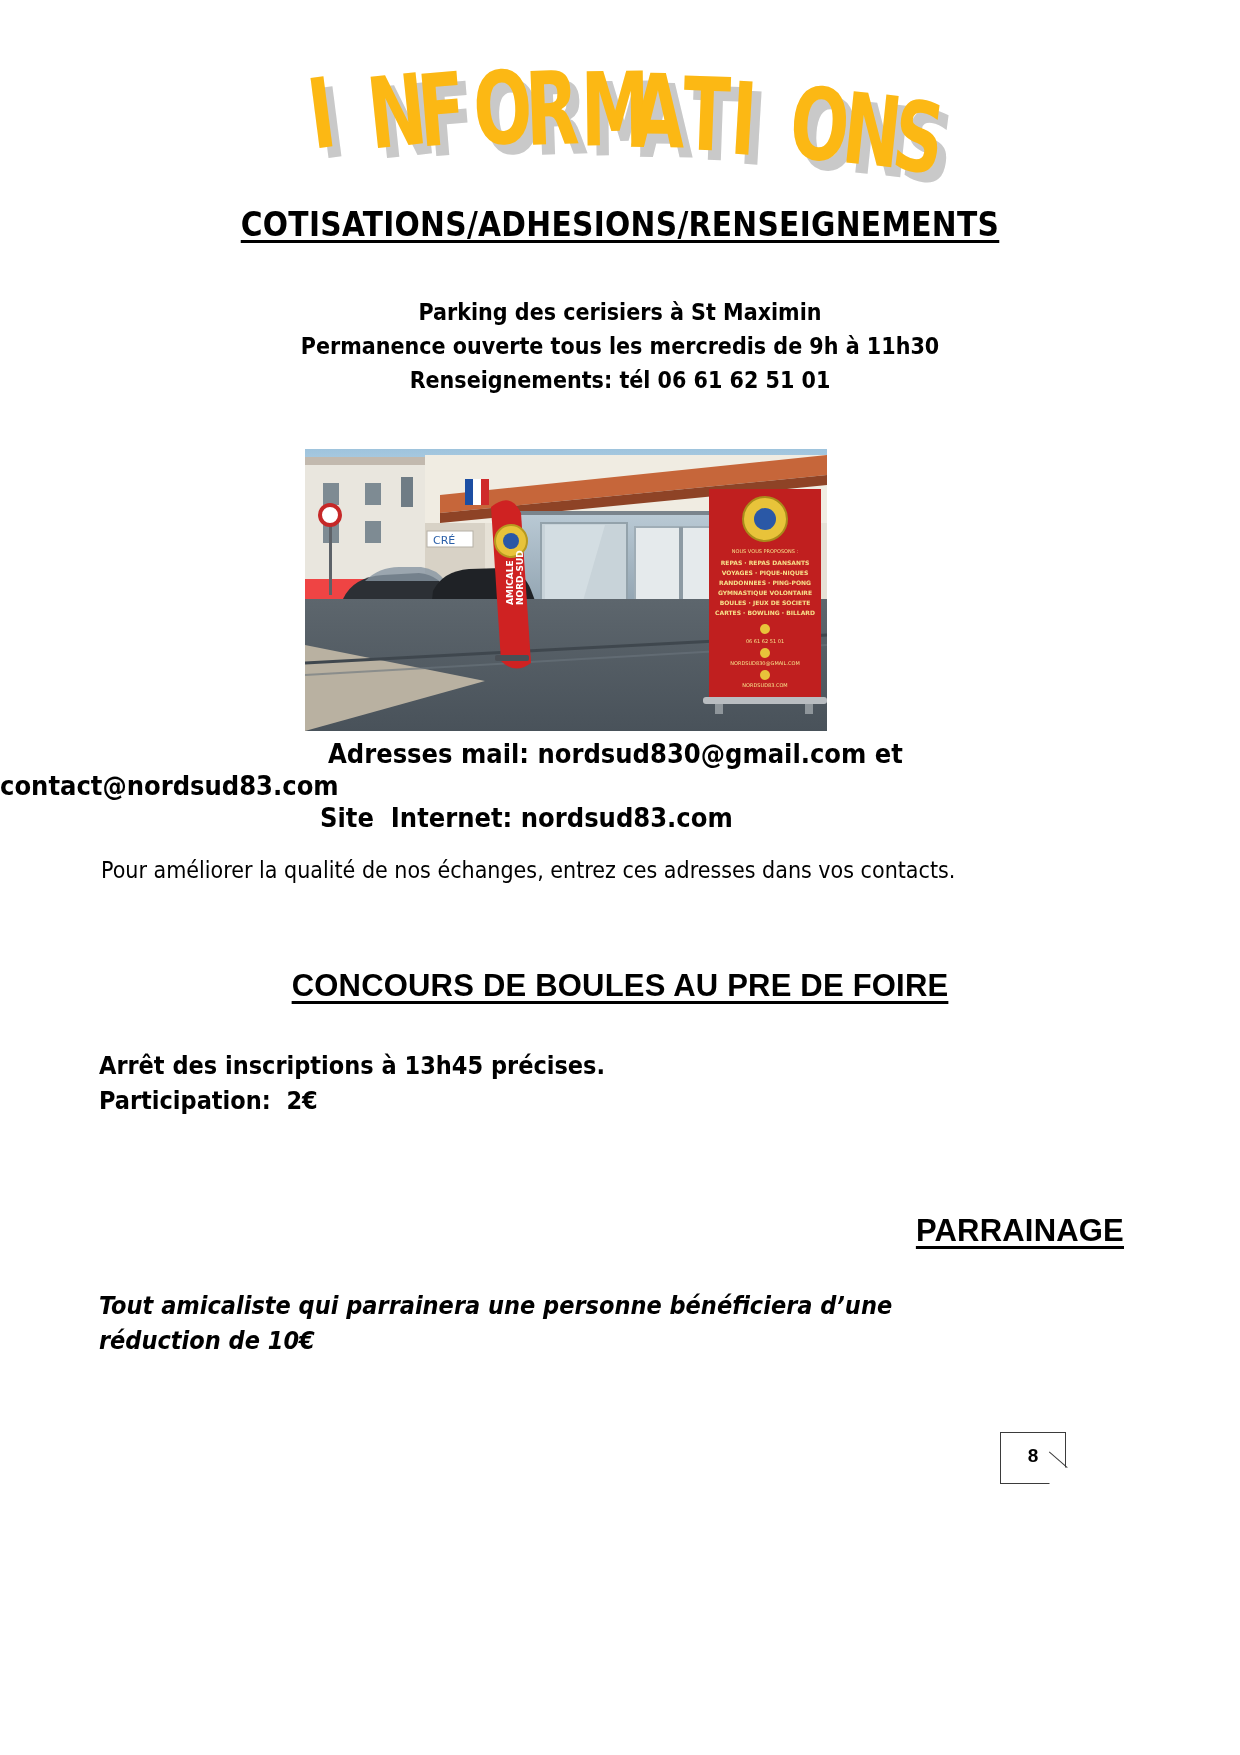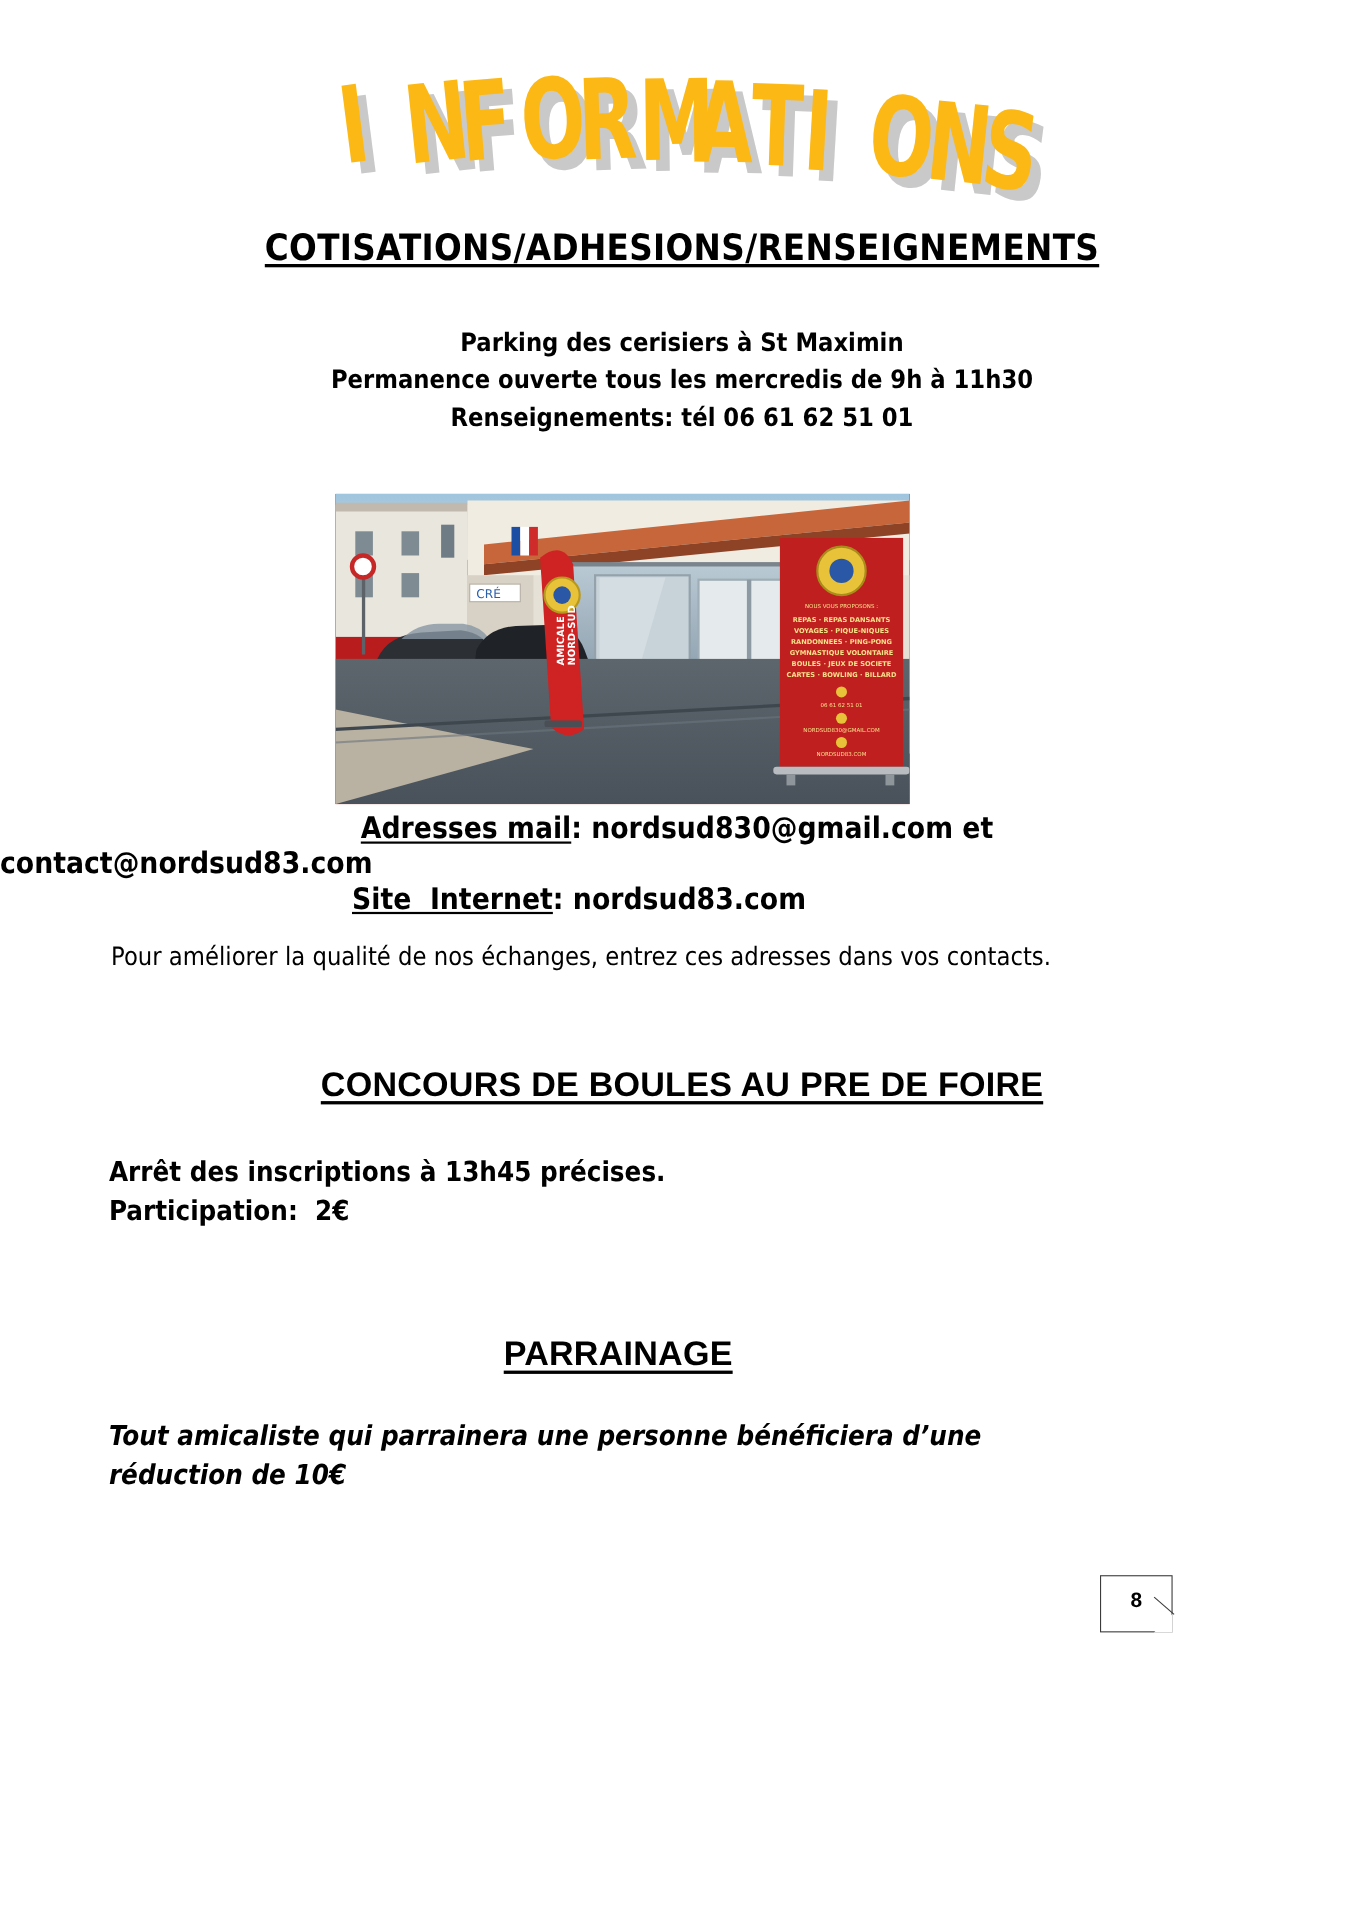--- a/index.html
+++ b/index.html
@@ -82,21 +82,21 @@
   }
 
   
   .photo {
     position: absolute;
     top: 449px;
     left: 305px;
     width: 522px;
     height: 282px;
     overflow: hidden;
-    background: #b91c1c;
+    background: #ef4444;
   }
   .photo svg { display: block; }
 
   
   .contacts {
     position: absolute;
     top: 738px;
     left: 0;
     width: 1240px;
     font-family: "DejaVu Sans Condensed", "Liberation Sans Narrow", "Liberation Sans", sans-serif;
@@ -104,21 +104,21 @@
     font-size: 27px;
     line-height: 32px;
   }
   .contacts .line {
     display: block;
     white-space: pre;
   }
   .c-line1 { padding-left: 328px; }
   .c-line2 { }
   .c-line3 { padding-left: 320px; }
-  .u { text-decoration: underline; text-underline-offset: 3px; }
+  .u { text-underline-offset: 3px; }
 
   .note {
     position: absolute;
     top: 855px;
     left: 101px;
     width: 900px;
     font-family: "DejaVu Sans Condensed", "Liberation Sans Narrow", "Liberation Sans", sans-serif;
     font-weight: normal;
     font-size: 23px;
     line-height: 30px;
@@ -149,21 +149,21 @@
     line-height: 35px;
   }
   .concours-details span { display: block; white-space: pre; }
 
   
   .h-parrainage {
     position: absolute;
     top: 1213px;
     left: 0;
     width: 1124px;
-    text-align: center;
+    text-align: right;
     font-family: "Liberation Sans", sans-serif;
     font-weight: bold;
     font-size: 31px;
     letter-spacing: 0.2px;
     text-decoration: underline;
     text-underline-offset: 5px;
   }
 
   .parrainage-text {
     position: absolute;

